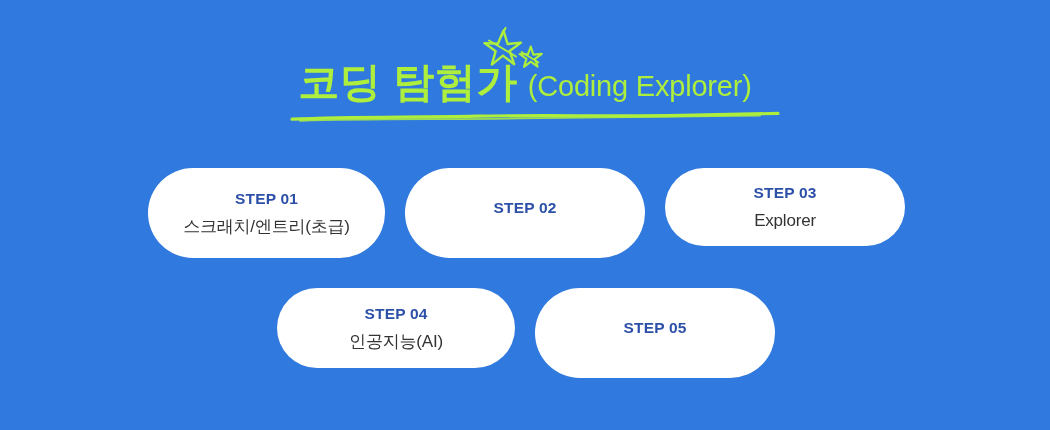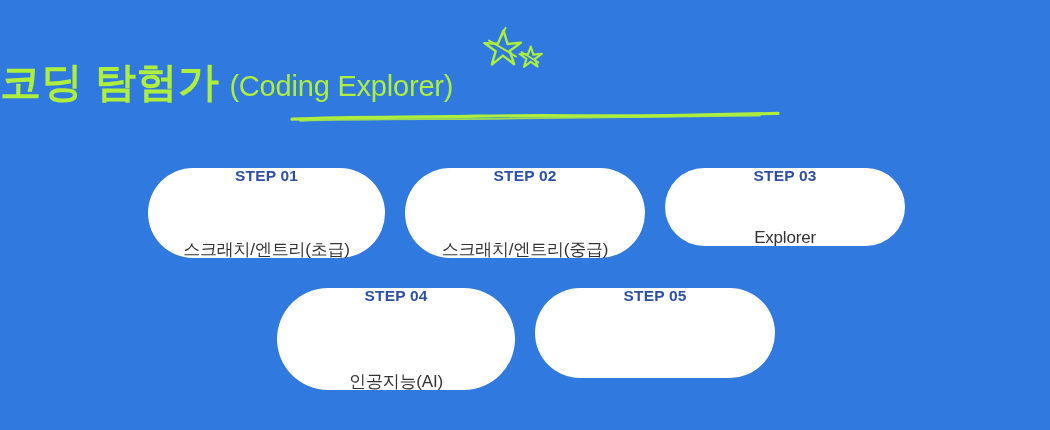--- a/index.html
+++ b/index.html
@@ -19,21 +19,21 @@
     background: #3079de;
     overflow: hidden;
   }
 
   
   #title-block {
     position: absolute;
     left: 0;
     top: 55px;
     width: 1050px;
-    text-align: left;
+    text-align: center;
     white-space: nowrap;
   }
   #title-ko {
     font-size: 41px;
     font-weight: 800;
     color: #aeee3c;
     letter-spacing: 0.5px;
     vertical-align: baseline;
   }
   #title-en {
@@ -65,42 +65,42 @@
 
   
   .card {
     position: absolute;
     background: #ffffff;
     border-radius: 60px;
     box-sizing: border-box;
     display: flex;
     flex-direction: column;
     align-items: center;
-    justify-content: space-between;
+    justify-content: center;
   }
   .card .step {
     font-size: 15.5px;
     font-weight: 700;
     color: #2c4fa8;
     letter-spacing: 0.2px;
     line-height: 1;
     margin-bottom: 11px;
   }
   .card .label {
     font-size: 17px;
     font-weight: 400;
     color: #333333;
     line-height: 1;
     letter-spacing: -0.2px;
   }
 
   #card-1 { left: 148px; top: 168px; width: 237px; height: 90px; }
   #card-2 { left: 405px; top: 168px; width: 240px; height: 90px; }
   #card-3 { left: 665px; top: 168px; width: 240px; height: 78px; }
-  #card-4 { left: 277px; top: 288px; width: 238px; height: 102px; }
+  #card-4 { left: 277px; top: 288px; width: 238px; height: 80px; }
   #card-5 { left: 535px; top: 288px; width: 240px; height: 90px; }
 </style>
 </head>
 <body>
 
 <div id="stage">
 
   <div id="stars">
     <svg width="62" height="46" viewBox="0 0 62 46" fill="none" style="position:absolute;left:0;top:0;">
 
@@ -123,21 +123,20 @@
     <path d="M10 10.8 C 80 8.6, 150 9.6, 230 8.4 C 310 7.2, 390 7.0, 470 5.6" stroke="#aeee3c" stroke-width="1.8" stroke-linecap="round" fill="none" opacity="0.85"></path>
   </svg>
 
   <div class="card" id="card-1">
     <div class="step">STEP 01</div>
     <div class="label">스크래치/엔트리(초급)</div>
   </div>
 
   <div class="card" id="card-2">
     <div class="step">STEP 02</div>
-    <div class="label">스크래치/엔트리(중급)</div>
   </div>
 
   <div class="card" id="card-3">
     <div class="step">STEP 03</div>
     <div class="label">Explorer</div>
   </div>
 
   <div class="card" id="card-4">
     <div class="step">STEP 04</div>
     <div class="label">인공지능(AI)</div>

